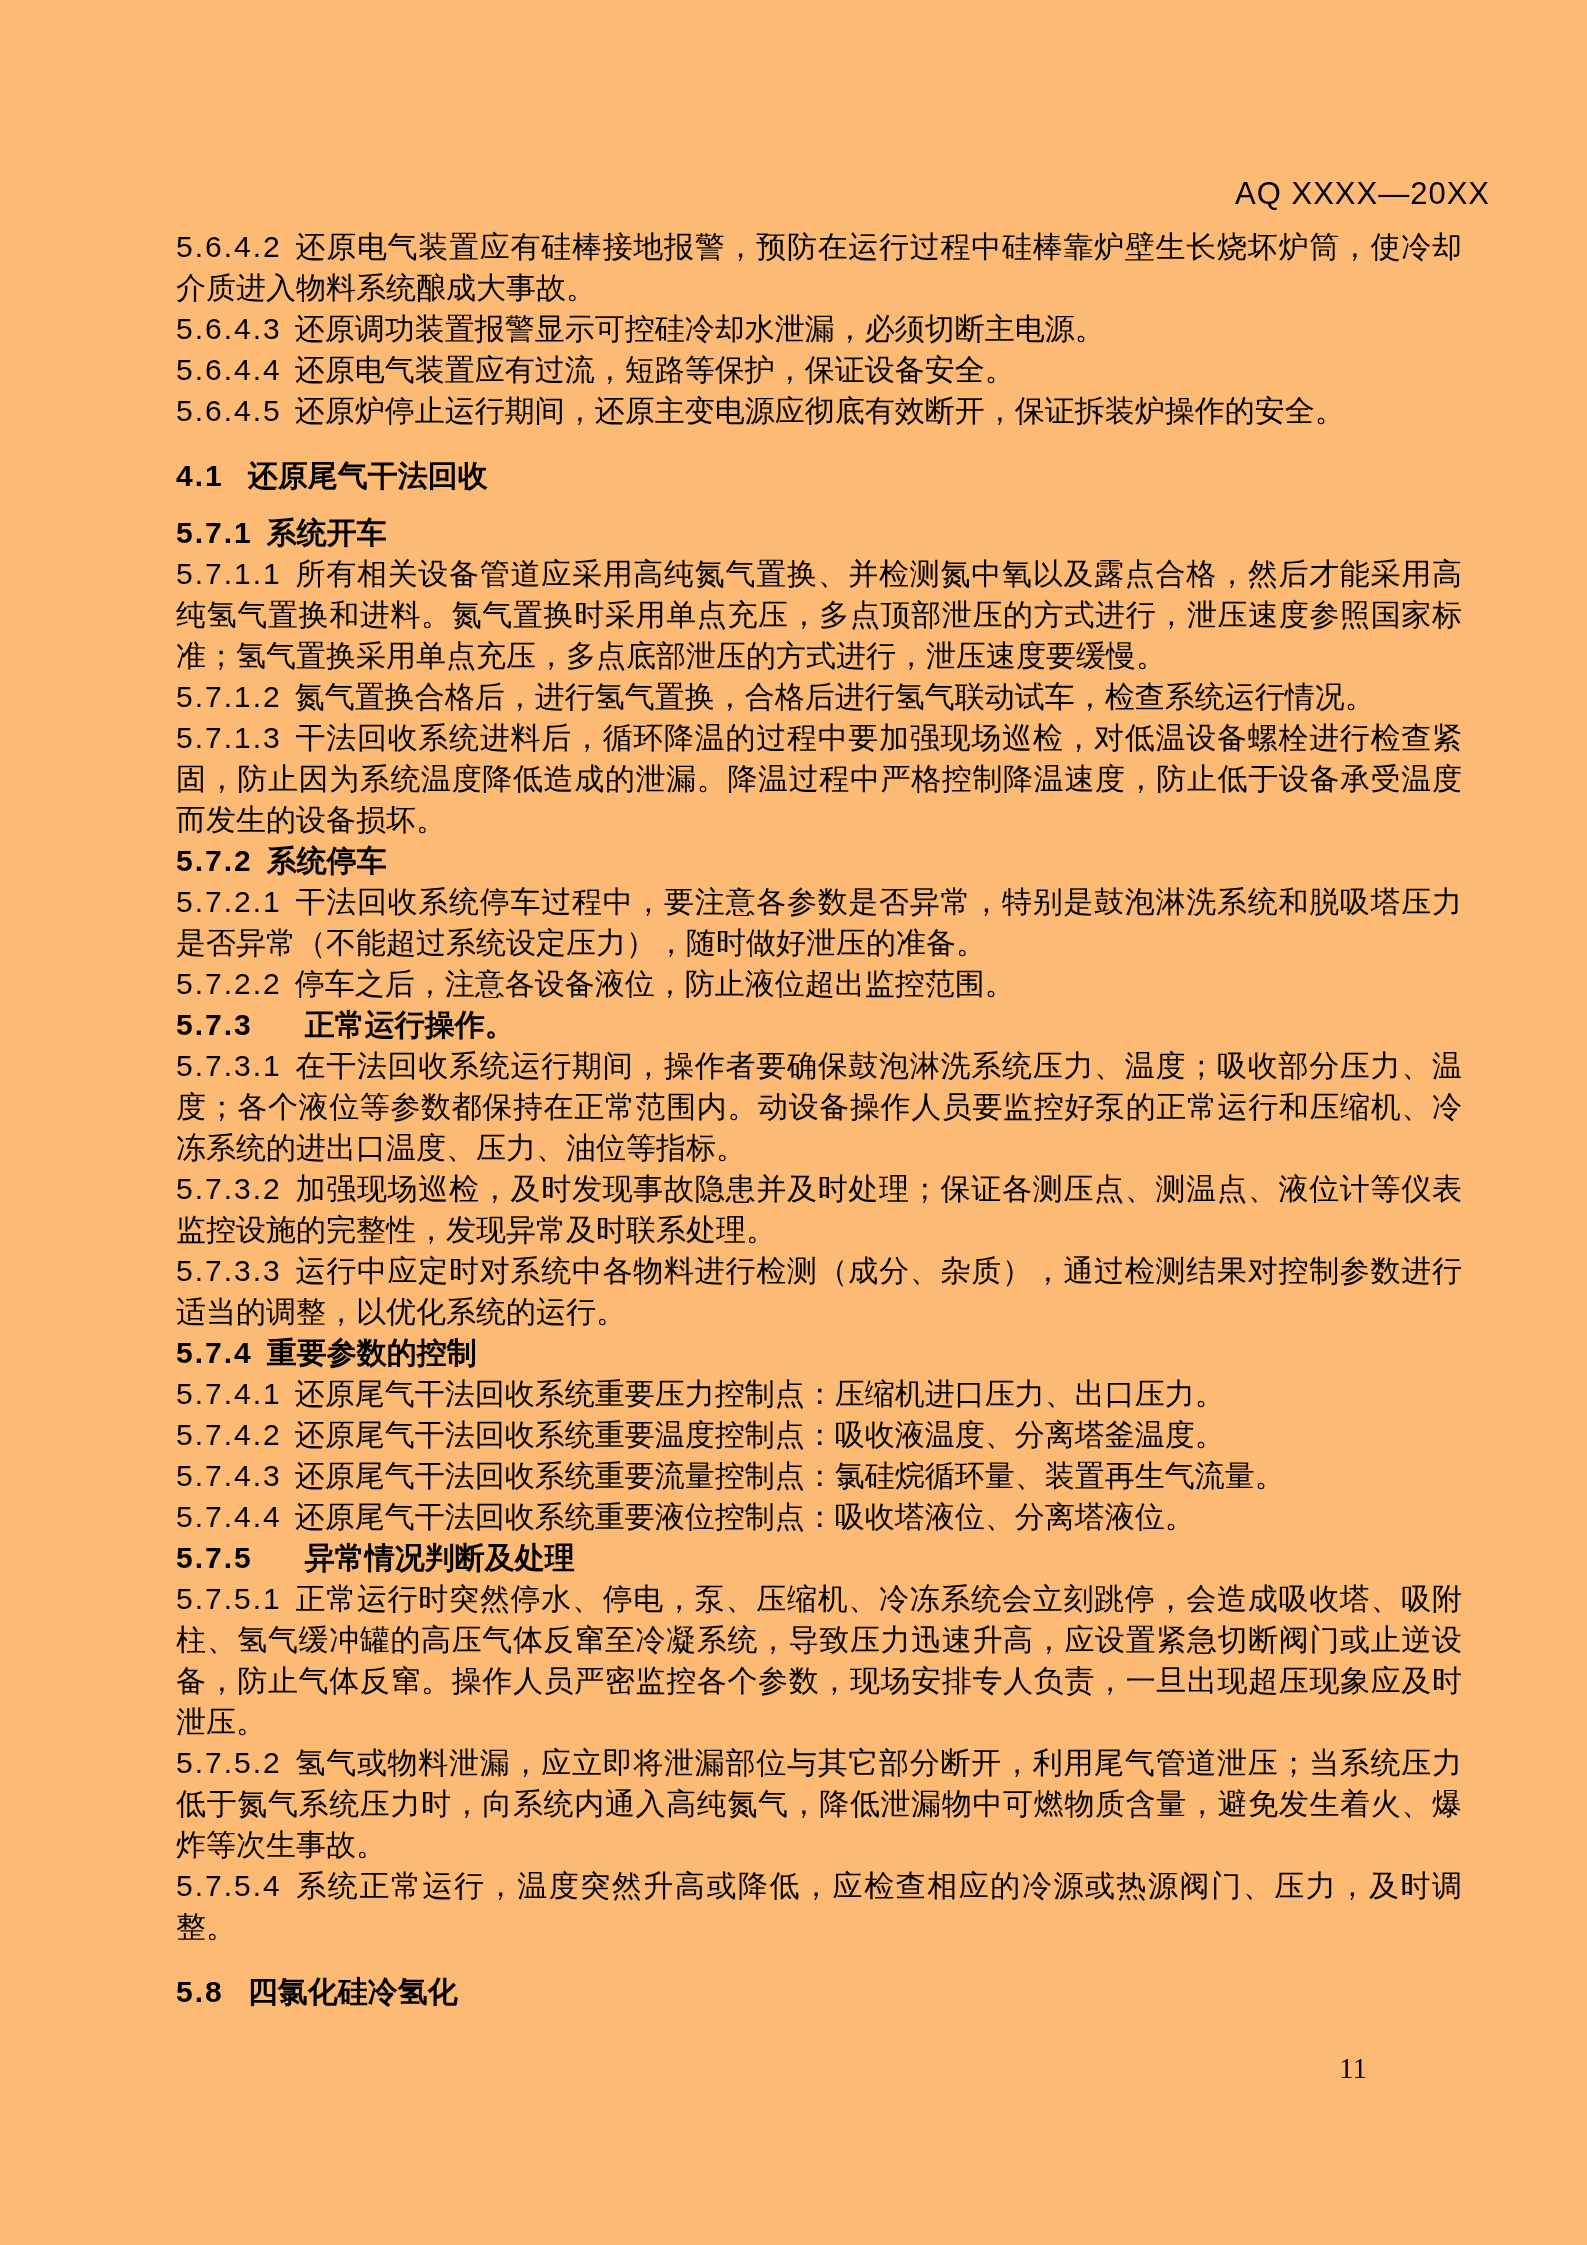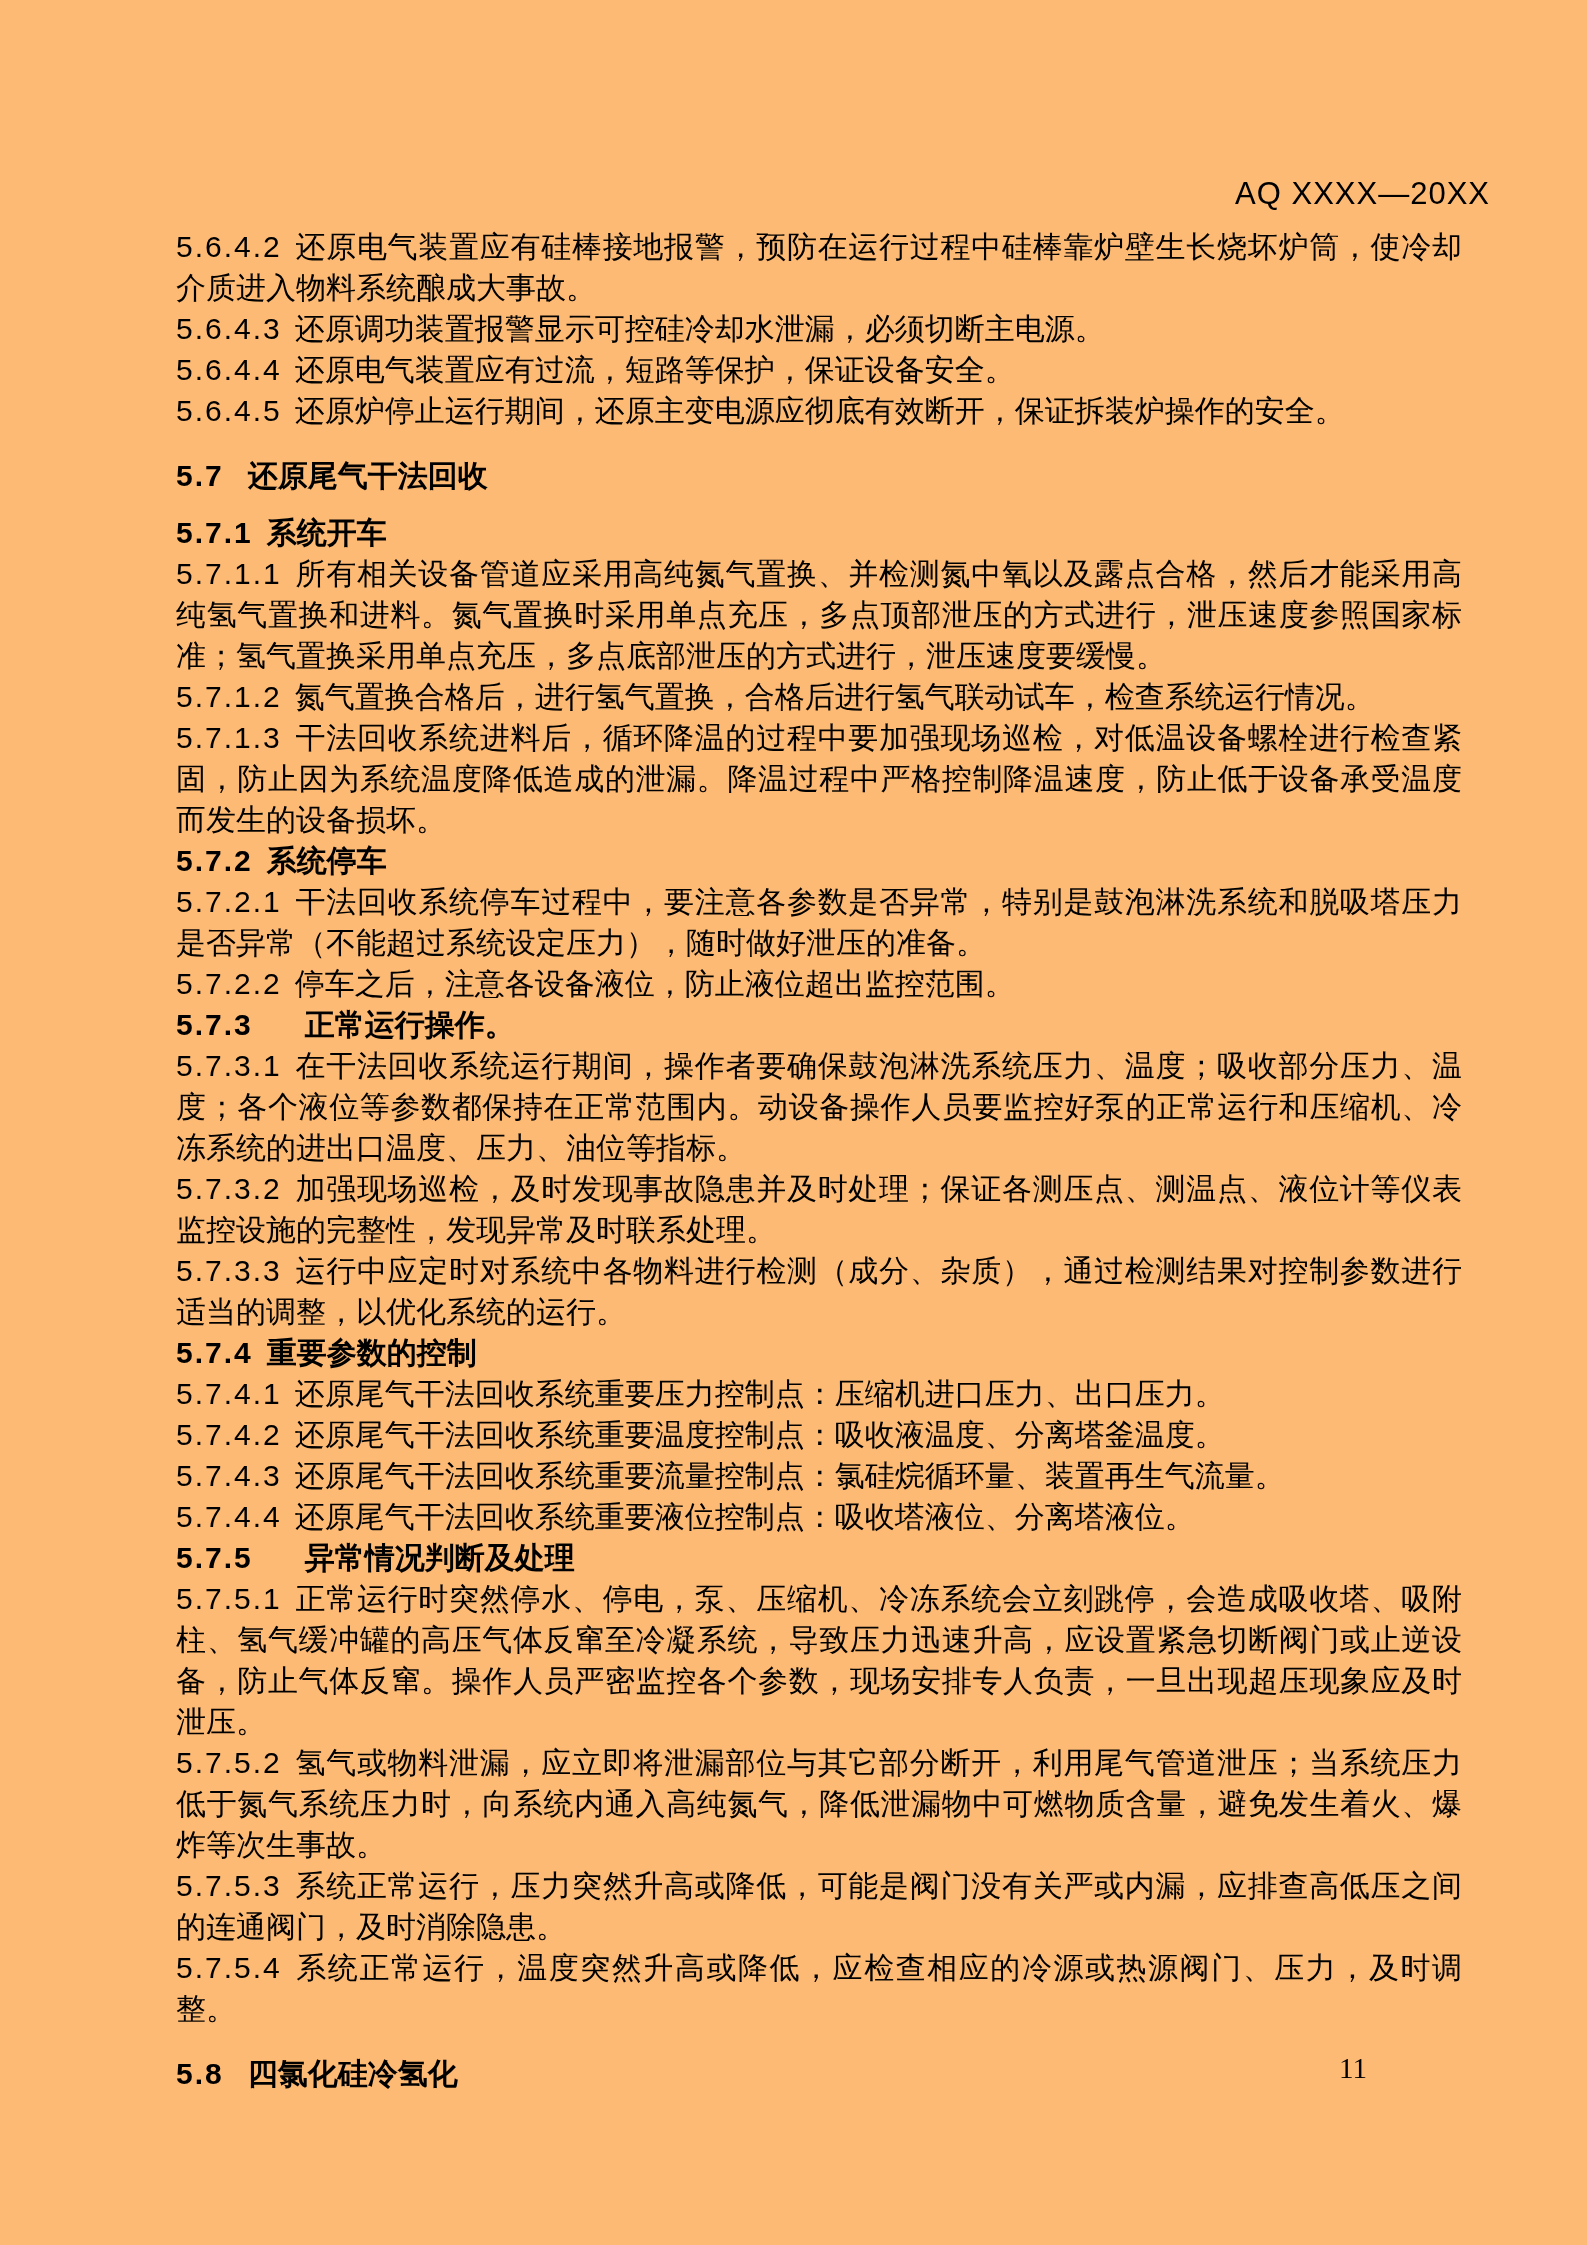--- a/index.html
+++ b/index.html
@@ -65,21 +65,21 @@
   <div class="content">
 
     <p class="clause"><span class="num">5.6.4.2</span><span>还原电气装置应有硅棒接地报警，预防在运行过程中硅棒靠炉壁生长烧坏炉筒，使冷却介质进入物料系统酿成大事故。</span></p>
 
     <p class="clause"><span class="num">5.6.4.3</span><span>还原调功装置报警显示可控硅冷却水泄漏，必须切断主电源。</span></p>
 
     <p class="clause"><span class="num">5.6.4.4</span><span>还原电气装置应有过流，短路等保护，保证设备安全。</span></p>
 
     <p class="clause"><span class="num">5.6.4.5</span><span>还原炉停止运行期间，还原主变电源应彻底有效断开，保证拆装炉操作的安全。</span></p>
 
-    <h2 class="h2"><span class="num">5.7</span><span>还原尾气干法回收</span></h2>
+    <h2 class="h2"><span class="num">4.1</span><span>还原尾气干法回收</span></h2>
 
     <h3 class="h3"><span class="num">5.7.1</span><span>系统开车</span></h3>
 
     <p class="clause"><span class="num">5.7.1.1</span><span>所有相关设备管道应采用高纯氮气置换、并检测氮中氧以及露点合格，然后才能采用高纯氢气置换和进料。氮气置换时采用单点充压，多点顶部泄压的方式进行，泄压速度参照国家标准；氢气置换采用单点充压，多点底部泄压的方式进行，泄压速度要缓慢。</span></p>
 
     <p class="clause"><span class="num">5.7.1.2</span><span>氮气置换合格后，进行氢气置换，合格后进行氢气联动试车，检查系统运行情况。</span></p>
 
     <p class="clause"><span class="num">5.7.1.3</span><span>干法回收系统进料后，循环降温的过程中要加强现场巡检，对低温设备螺栓进行检查紧固，防止因为系统温度降低造成的泄漏。降温过程中严格控制降温速度，防止低于设备承受温度而发生的设备损坏。</span></p>
 
     <h3 class="h3"><span class="num">5.7.2</span><span>系统停车</span></h3>
@@ -105,21 +105,20 @@
     <p class="clause"><span class="num">5.7.4.3</span><span>还原尾气干法回收系统重要流量控制点：氯硅烷循环量、装置再生气流量。</span></p>
 
     <p class="clause"><span class="num">5.7.4.4</span><span>还原尾气干法回收系统重要液位控制点：吸收塔液位、分离塔液位。</span></p>
 
     <h3 class="h3"><span class="num wide-gap">5.7.5</span><span>异常情况判断及处理</span></h3>
 
     <p class="clause"><span class="num">5.7.5.1</span><span>正常运行时突然停水、停电，泵、压缩机、冷冻系统会立刻跳停，会造成吸收塔、吸附柱、氢气缓冲罐的高压气体反窜至冷凝系统，导致压力迅速升高，应设置紧急切断阀门或止逆设备，防止气体反窜。操作人员严密监控各个参数，现场安排专人负责，一旦出现超压现象应及时泄压。</span></p>
 
     <p class="clause"><span class="num">5.7.5.2</span><span>氢气或物料泄漏，应立即将泄漏部位与其它部分断开，利用尾气管道泄压；当系统压力低于氮气系统压力时，向系统内通入高纯氮气，降低泄漏物中可燃物质含量，避免发生着火、爆炸等次生事故。</span></p>
 
-    <p class="clause"><span class="num">5.7.5.3</span><span>系统正常运行，压力突然升高或降低，可能是阀门没有关严或内漏，应排查高低压之间的连通阀门，及时消除隐患。</span></p>
 
     <p class="clause"><span class="num">5.7.5.4</span><span>系统正常运行，温度突然升高或降低，应检查相应的冷源或热源阀门、压力，及时调整。</span></p>
 
     <h2 class="h2"><span class="num">5.8</span><span>四氯化硅冷氢化</span></h2>
 
   </div>
 
   <div class="page-number">11</div>
 
 </div>

